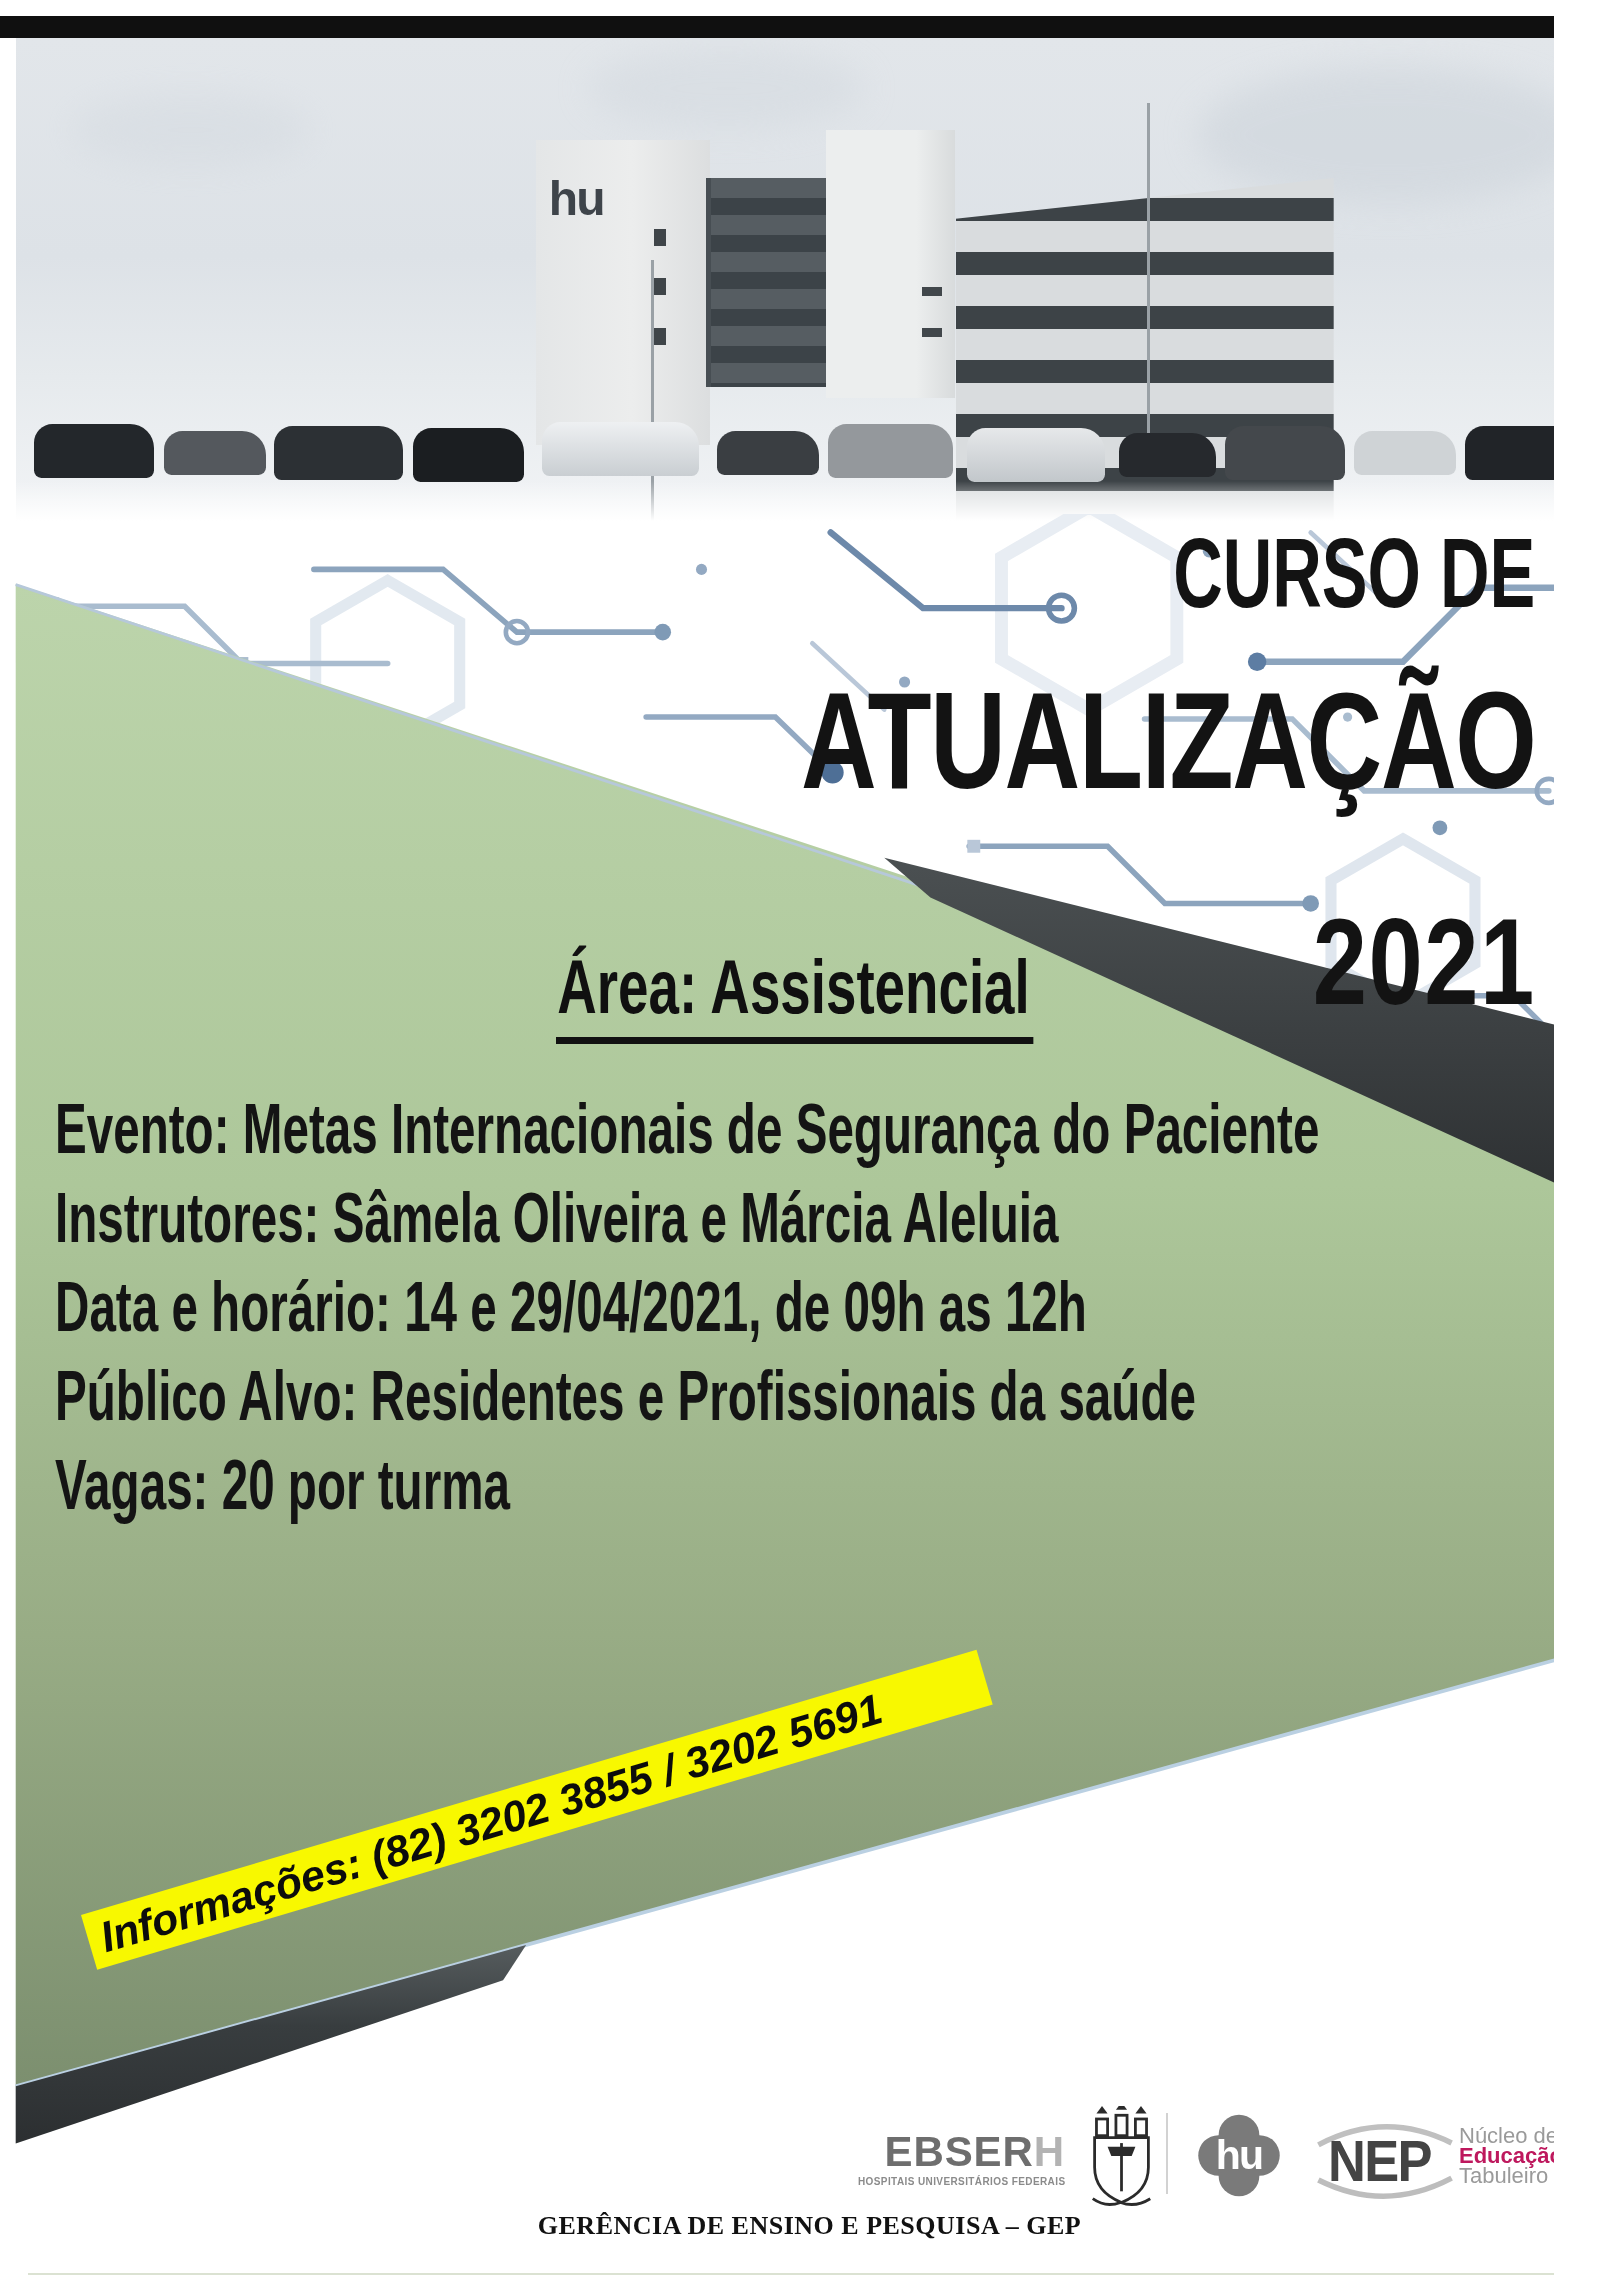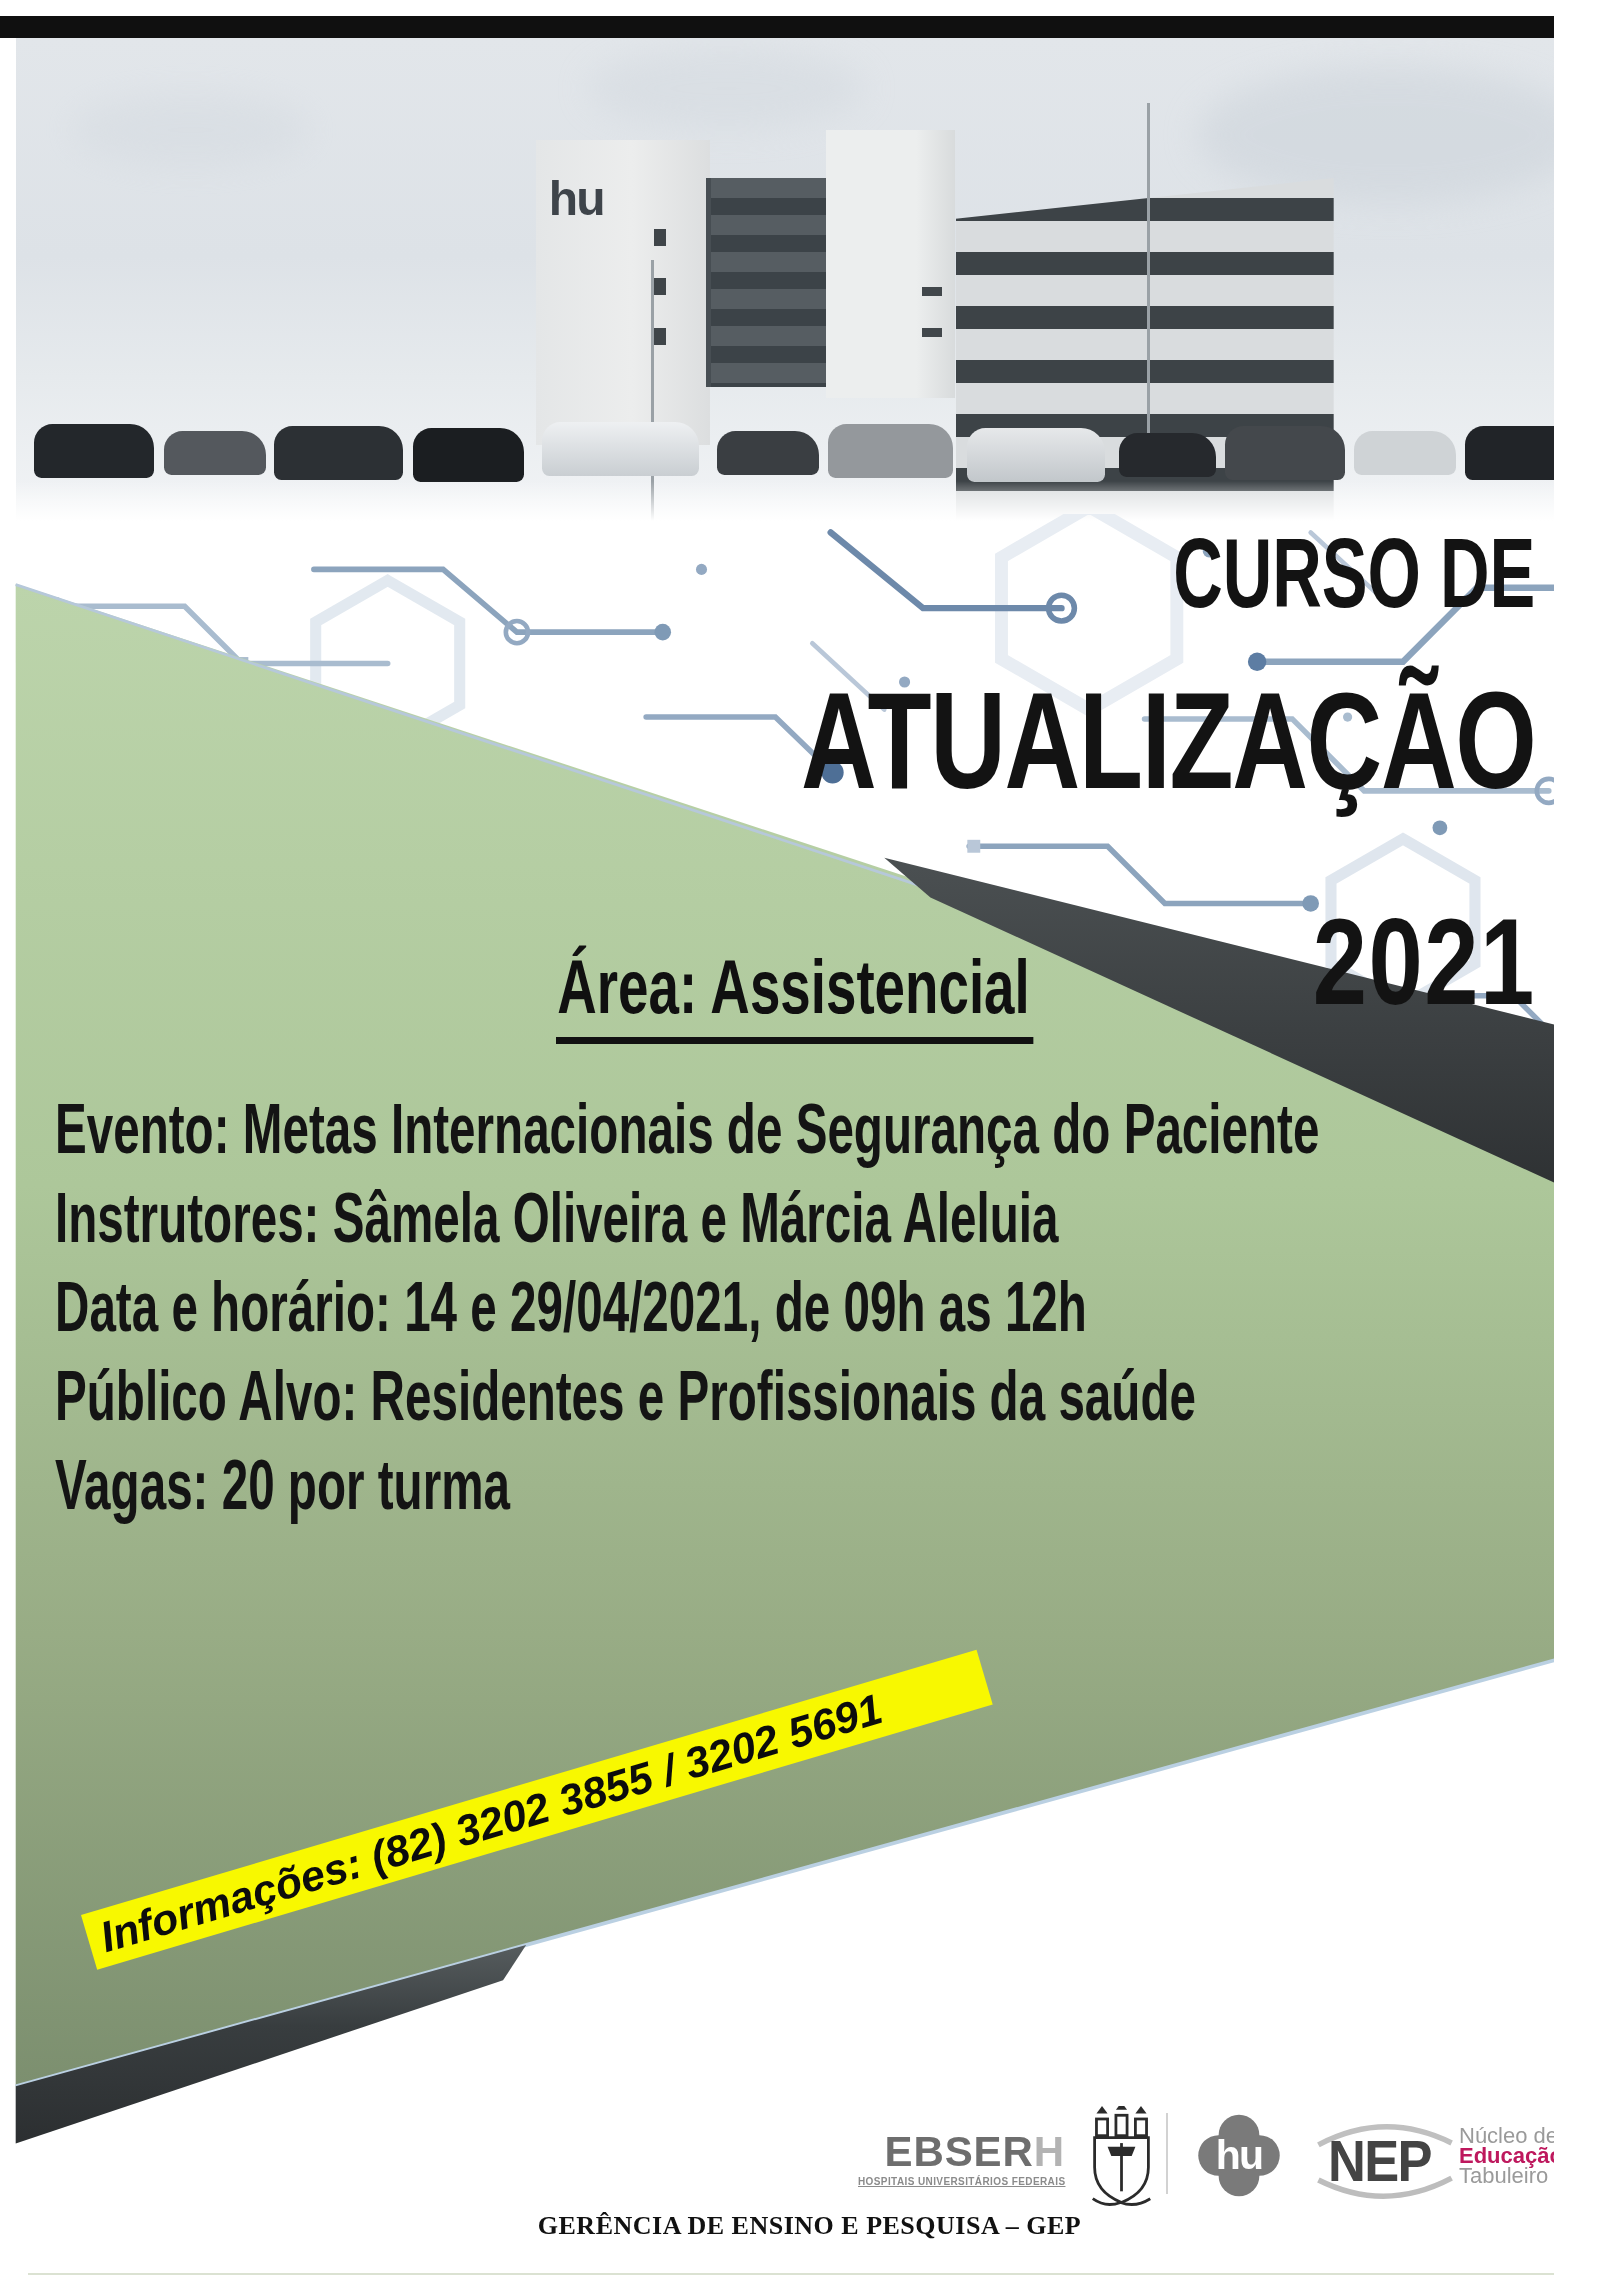--- a/index.html
+++ b/index.html
@@ -83,21 +83,21 @@
   .info-banner{position:absolute;left:81px;top:1899px;width:934px;height:57px;
     background:#f8f800;transform:rotate(-16.5deg);transform-origin:0 0;
     display:flex;align-items:center;}
   .info-banner span{font-size:43px;font-weight:bold;font-style:italic;color:#0c0c0c;
     white-space:nowrap;padding-left:13px;letter-spacing:0;}
 
   
   .ebserh{position:absolute;left:858px;top:2115px;width:207px;text-align:right;}
   .ebserh .name{font-size:42px;font-weight:900;letter-spacing:0.9px;color:#6e6e6e;line-height:1;}
   .ebserh .name .lite{color:#b3b3b3;}
-  .ebserh .tagline{font-size:10px;font-weight:bold;color:#8b8b8b;letter-spacing:0.4px;margin-top:2.8px;white-space:nowrap;text-decoration:underline;}
+  .ebserh .tagline{font-size:10px;font-weight:bold;color:#8b8b8b;letter-spacing:0.4px;margin-top:2.8px;white-space:nowrap;}
   .crest{position:absolute;left:1089px;top:2090px;}
   .v-divider{position:absolute;left:1166px;top:2097px;width:1.8px;height:81px;background:#d2d2d2;}
   .hu-logo{position:absolute;left:1189px;top:2095px;width:100px;height:89px;}
   .hu-logo .hu-txt{position:absolute;left:0;top:0;width:100px;height:89px;display:flex;align-items:center;justify-content:center;
     color:#ffffff;font-weight:bold;font-size:41px;letter-spacing:-1.8px;}
   .nep{position:absolute;left:1311px;top:2101px;width:277px;height:89px;}
   .nep .abbr{position:absolute;left:16.6px;top:11px;font-size:57px;font-weight:900;color:#444444;
     transform:scaleX(.92);transform-origin:0 0;letter-spacing:-1.8px;}
   .nep .sub{position:absolute;left:148px;top:9.2px;font-size:22px;color:#9a9a9a;line-height:20px;white-space:nowrap;}
   .nep .sub .strong{color:#be185d;font-weight:bold;}

